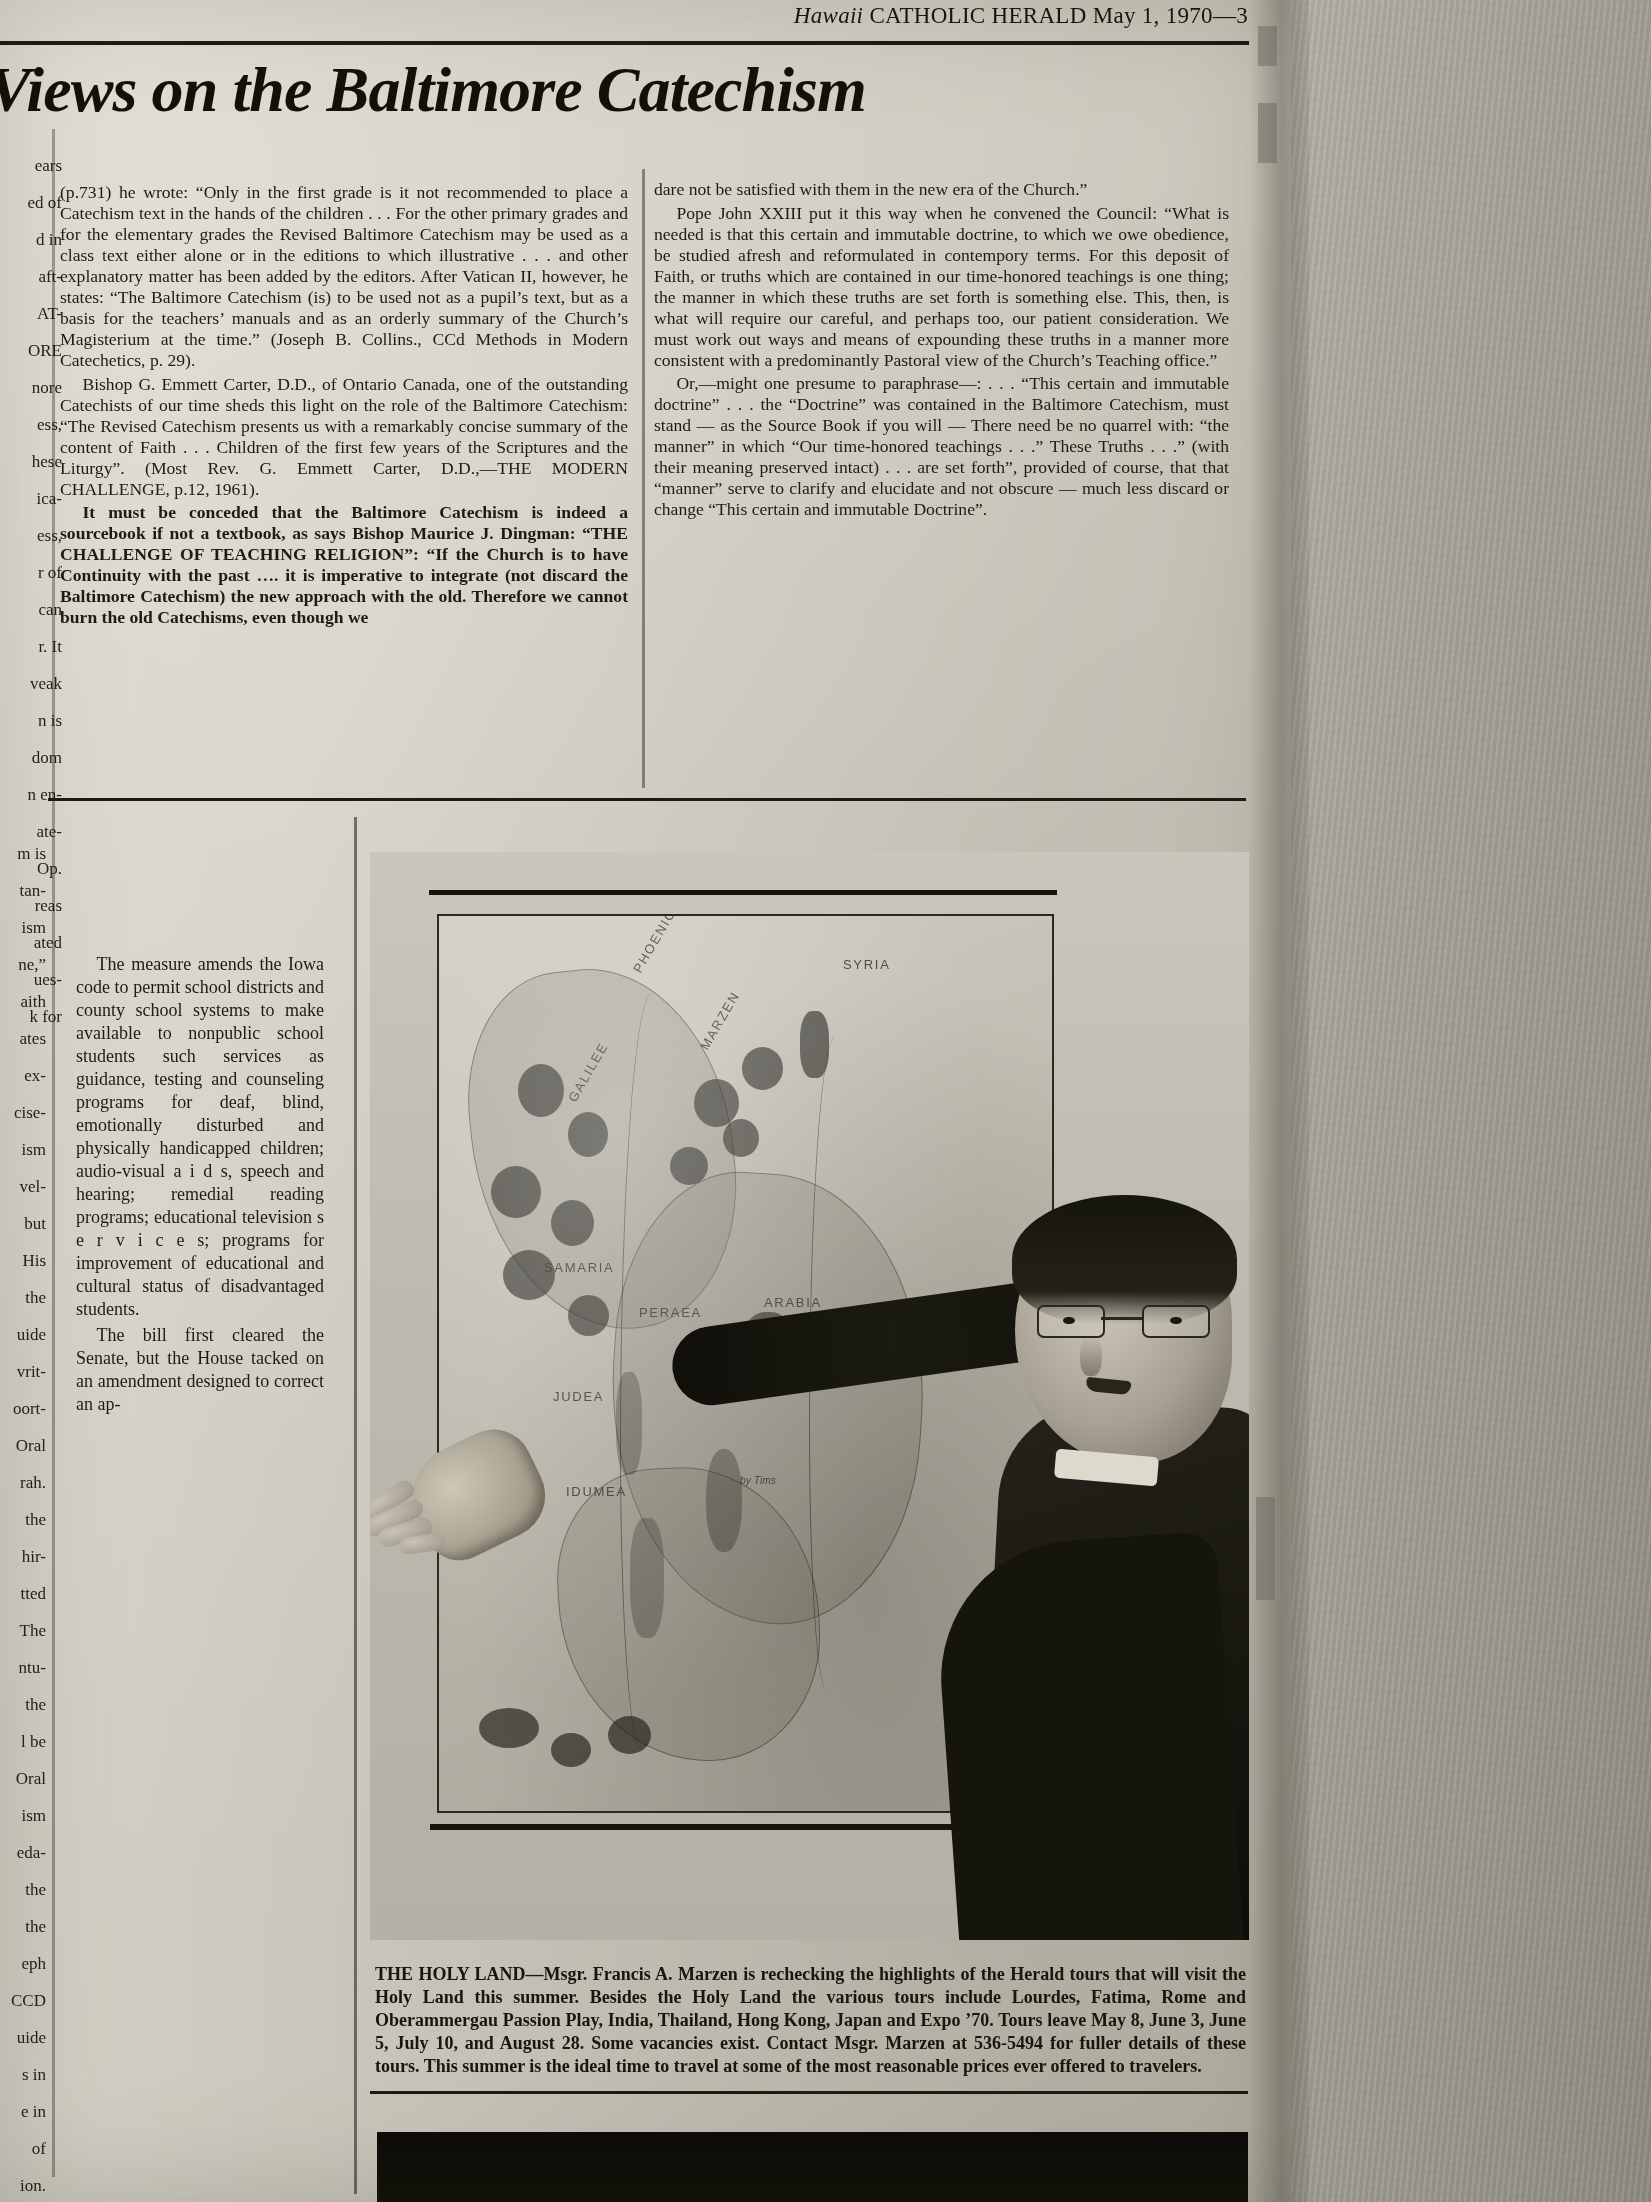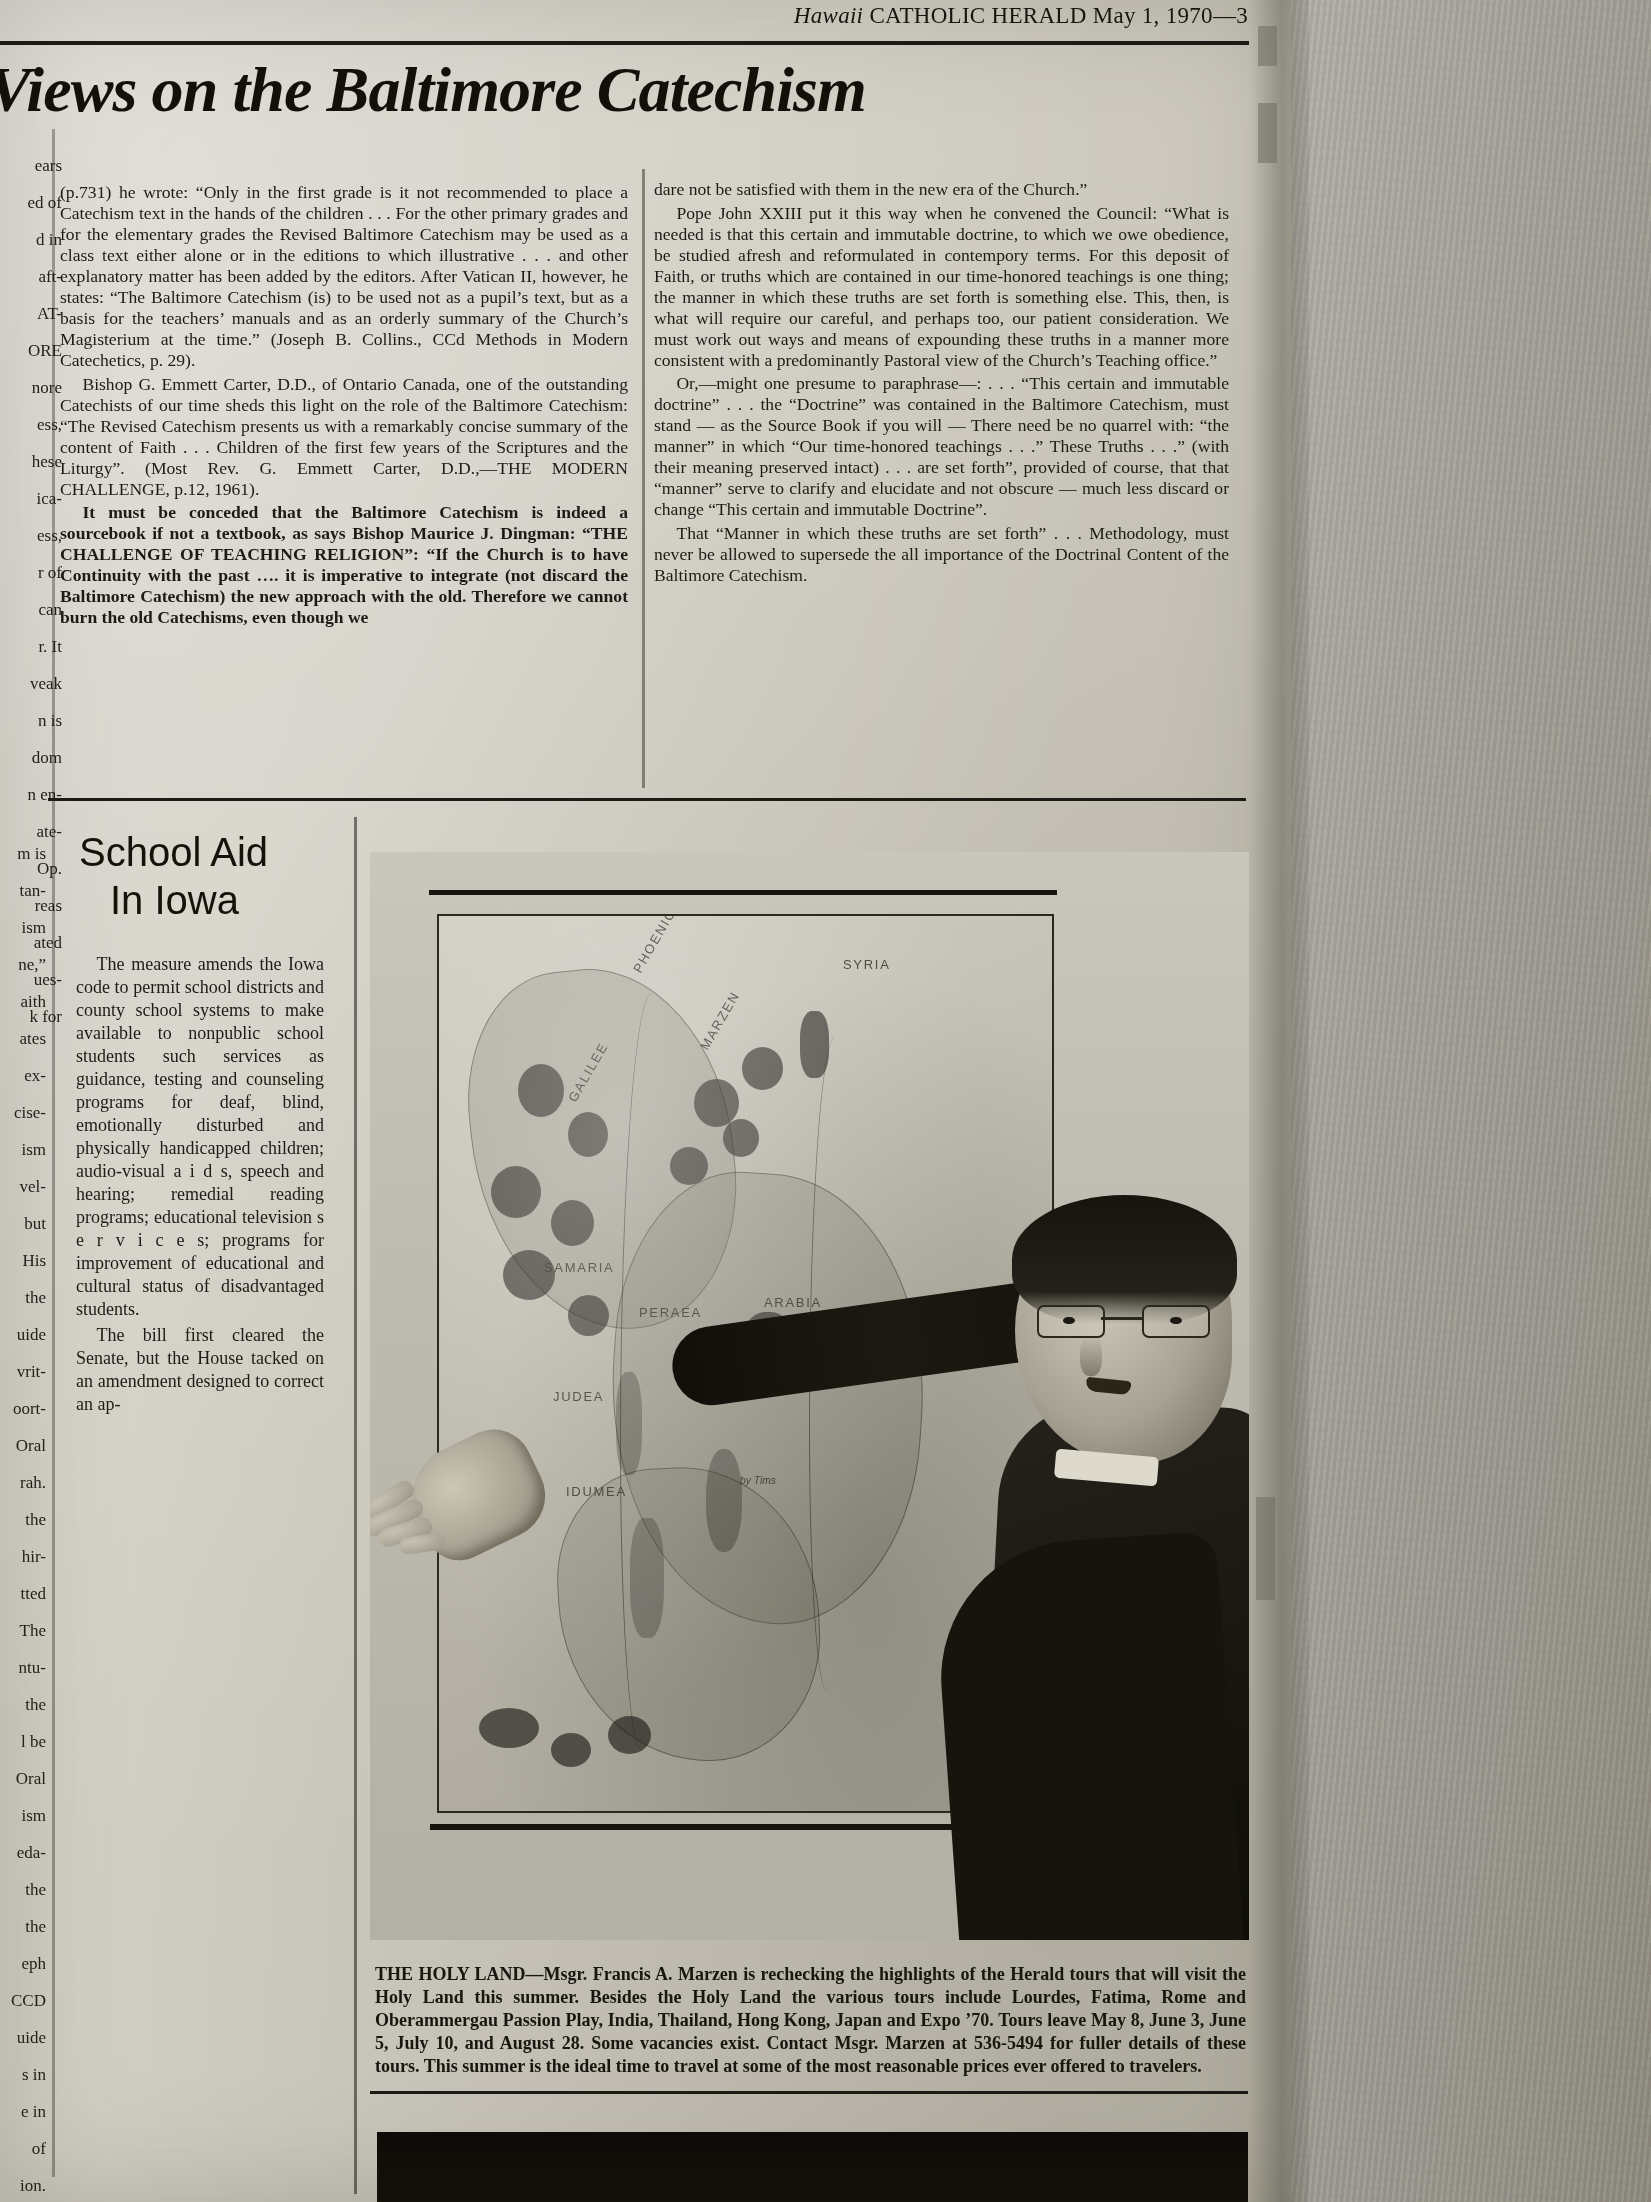--- a/index.html
+++ b/index.html
@@ -364,29 +364,24 @@
   <div class="col" id="colA">
     <p class="noind">(p.731) he wrote: “Only in the first grade is it not recommended to place a Catechism text in the hands of the children . . . For the other primary grades and for the elementary grades the Revised Baltimore Catechism may be used as a class text either alone or in the editions to which illustrative . . . and other explanatory matter has been added by the editors. After Vatican II, however, he states: “The Baltimore Catechism (is) to be used not as a pupil’s text, but as a basis for the teachers’ manuals and as an orderly summary of the Church’s Magisterium at the time.” (Joseph B. Collins., CCd Methods in Modern Catechetics, p. 29).</p>
     <p>Bishop G. Emmett Carter, D.D., of Ontario Canada, one of the outstanding Catechists of our time sheds this light on the role of the Baltimore Catechism: “The Revised Catechism presents us with a remarkably concise summary of the content of Faith . . . Children of the first few years of the Scriptures and the Liturgy”. (Most Rev. G. Emmett Carter, D.D.,—THE MODERN CHALLENGE, p.12, 1961).</p>
     <p><b>It must be conceded that the Baltimore Catechism is indeed a sourcebook if not a textbook, as says Bishop Maurice J. Dingman: “THE CHALLENGE OF TEACHING RELIGION”: “If the Church is to have Continuity with the past …. it is imperative to integrate (not discard the Baltimore Catechism) the new approach with the old. Therefore we cannot burn the old Catechisms, even though we</b></p>
   </div>
 
   <div class="col" id="colB">
     <p class="noind">dare not be satisfied with them in the new era of the Church.”</p>
     <p>Pope John XXIII put it this way when he convened the Council: “What is needed is that this certain and immutable doctrine, to which we owe obedience, be studied afresh and reformulated in contempory terms. For this deposit of Faith, or truths which are contained in our time-honored teachings is one thing; the manner in which these truths are set forth is something else. This, then, is what will require our careful, and perhaps too, our patient consideration. We must work out ways and means of expounding these truths in a manner more consistent with a predominantly Pastoral view of the Church’s Teaching office.”</p>
     <p>Or,—might one presume to paraphrase—: . . . “This certain and immutable doctrine” . . . the “Doctrine” was contained in the Baltimore Catechism, must stand — as the Source Book if you will — There need be no quarrel with: “the manner” in which “Our time-honored teachings . . .” These Truths . . .” (with their meaning preserved intact) . . . are set forth”, provided of course, that that “manner” serve to clarify and elucidate and not obscure — much less discard or change “This certain and immutable Doctrine”.</p>
-    <p>That “Manner in which these truths are set forth” . . . Methodology, must never be allowed to supersede the all importance of the Doctrinal Content of the Baltimore Catechism.</p>
   </div>
 
   <div class="rule-mid"></div>
 
-  <div class="subhead">
-    <span>School Aid</span>
-    <span class="l2">In Iowa</span>
-  </div>
 
   <div id="colC">
     <p>The measure amends the Iowa code to permit school districts and county school systems to make available to nonpublic school students such services as guidance, testing and counseling programs for deaf, blind, emotionally disturbed and physically handicapped children; audio-visual a i d s, speech and hearing; remedial reading programs; educational television s e r v i c e s; programs for improvement of educational and cultural status of disadvantaged students.</p>
     <p>The bill first cleared the Senate, but the House tacked on an amendment designed to correct an ap-</p>
   </div>
 
   <div class="vrule"></div>
 
   <div class="photo">
     <div class="pframe"></div>

